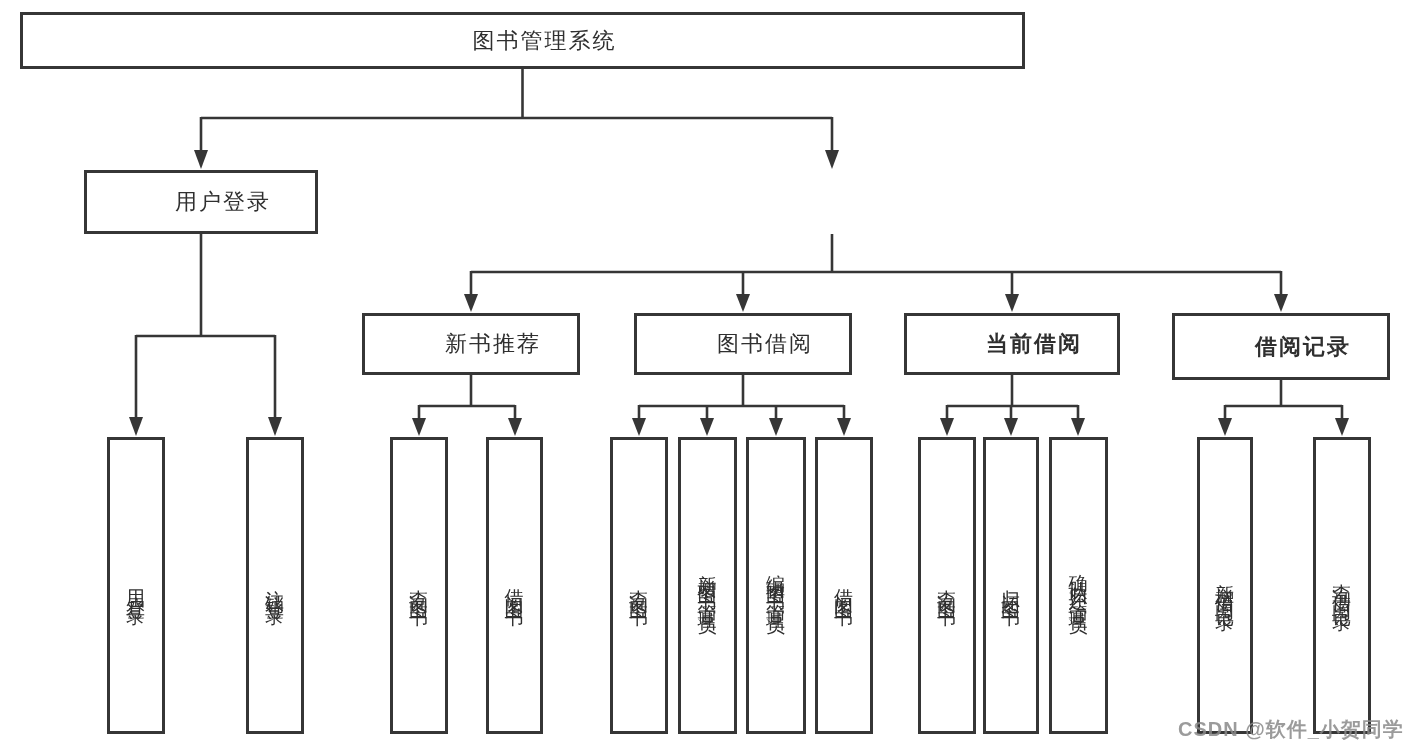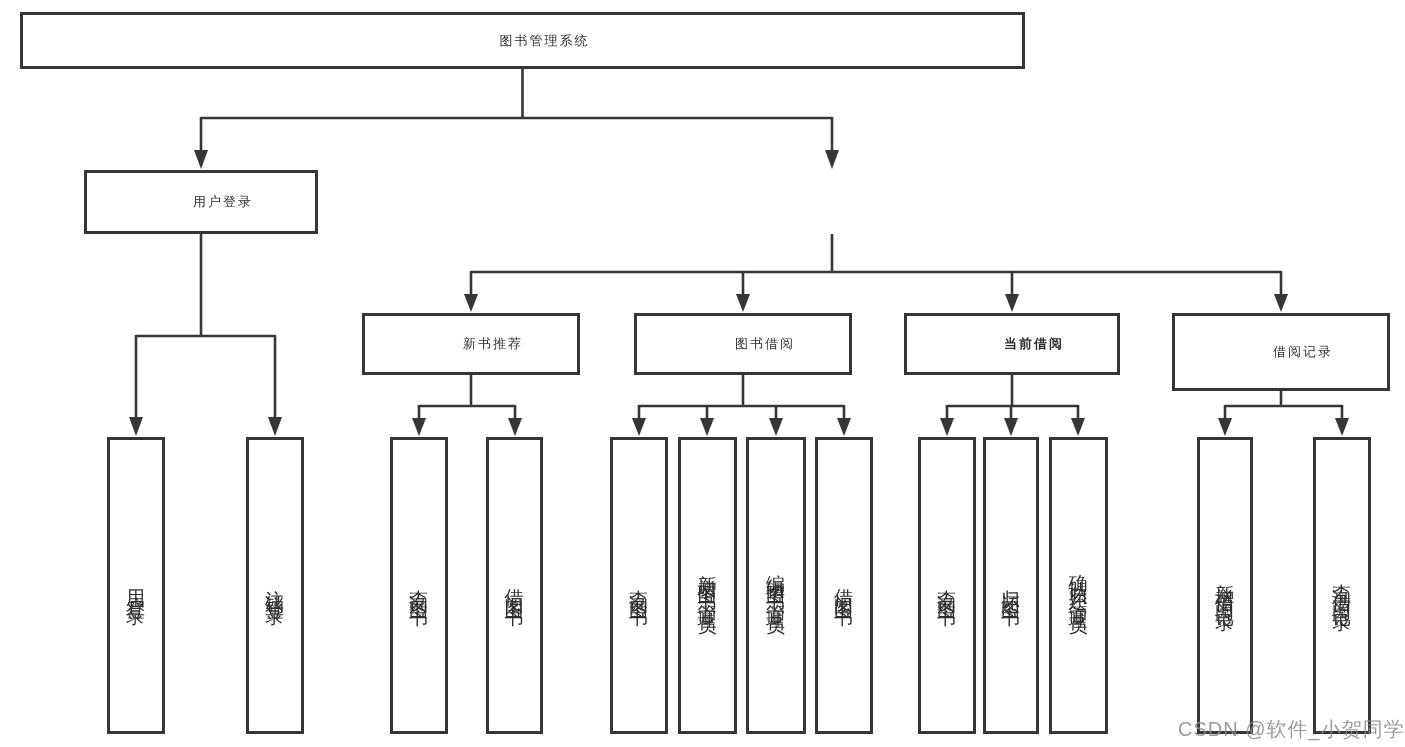--- a/index.html
+++ b/index.html
@@ -6,57 +6,58 @@
   html,body { background:#ffffff; }
   body { font-family:"Liberation Sans","DejaVu Sans",sans-serif; }
   .canvas {
     position:relative; width:1405px; height:747px; background:#ffffff;
     overflow:hidden; color:#2f2f2f;
   }
   svg.wires { position:absolute; left:0; top:0; width:1405px; height:747px; }
   .node {
     position:absolute; border:3px solid #363636; background:#ffffff;
     display:flex; align-items:center; justify-content:center;
-    font-size:13px; letter-spacing:2px; color:#2f2f2f;padding-left:44px;
+    font-size:22px; letter-spacing:2px; color:#2f2f2f;padding-left:44px;
   }
   .leaf {
     position:absolute; top:437px; height:297px;
     border:3px solid #363636; background:#ffffff;
     display:flex; align-items:center; justify-content:center;
   }
   .vtext {
     writing-mode:vertical-rl; text-orientation:mixed;
     font-size:19px; letter-spacing:6px; line-height:1; color:#2f2f2f;
     white-space:nowrap;
   }
   
   .n-root { left:20px;  top:12px;  width:1005px; height:57px; }
   .n-l1-0 { left:84px;  top:170px; width:234px;  height:64px; }
   .n-l1-1 { left:714px; top:170px; width:236px;  height:64px; }
   .n-l2-0 { left:362px; top:313px; width:218px;  height:62px; }
   .n-l2-1 { left:634px; top:313px; width:218px;  height:62px; }
   .n-l2-2 { left:904px; top:313px; width:216px;  height:62px;font-weight:bold; }
-  .n-l2-3 { left:1172px;top:313px; width:218px;  height:78px; }
+  .n-l2-3 { left:1172px;top:313px; width:218px;  height:67px;font-weight:bold; }
   .lf-0  { left:107px;  width:58px; }
   .lf-1  { left:246px;  width:58px; }
   .lf-2  { left:390px;  width:58px; }
   .lf-3  { left:486px;  width:57px; }
   .lf-4  { left:610px;  width:58px; }
   .lf-5  { left:678px;  width:59px; }
   .lf-6  { left:746px;  width:60px; }
   .lf-7  { left:815px;  width:58px; }
   .lf-8  { left:918px;  width:58px; }
   .lf-9  { left:983px;  width:56px; }
   .lf-10 { left:1049px; width:59px; }
   .lf-11 { left:1197px; width:56px; }
   .lf-12 { left:1313px; width:58px; }
   .watermark {
     position:absolute; left:1178px; top:716px; width:222px;
     font-size:20px; color:rgba(138,138,138,0.85); letter-spacing:1px;
     white-space:nowrap;
+    font-weight:bold;
   }
 </style>
 </head>
 <body>
 
 <div class="canvas">
 
   <svg class="wires" viewBox="0 0 1405 747" xmlns="http://www.w3.org/2000/svg">
     <g stroke="#363636" stroke-width="2.6" fill="none">
 

